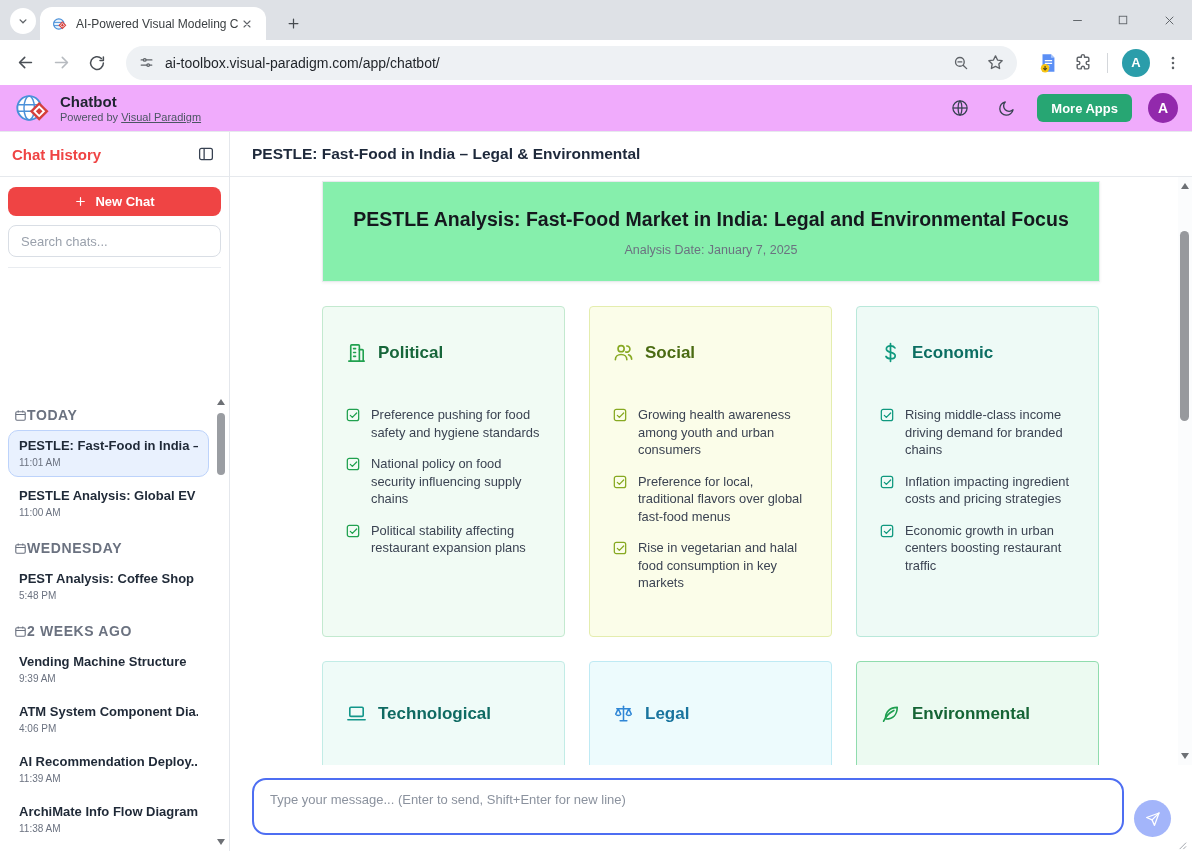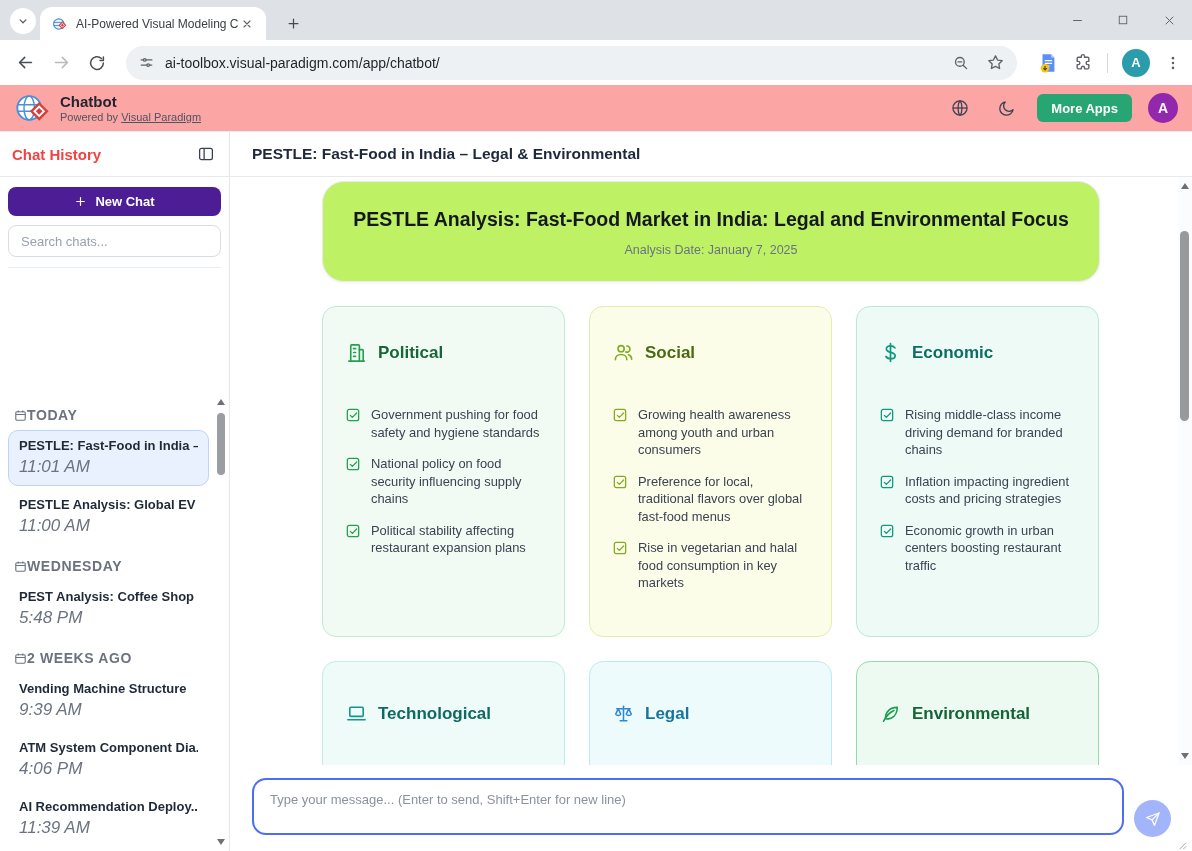--- a/index.html
+++ b/index.html
@@ -21,61 +21,61 @@
   .navbtn { width:30px; height:30px; border-radius:50%; display:flex; align-items:center; justify-content:center; margin-right:6px; color:#4a4f55; }
   .navbtn.disabled { color:#b7bbc0; }
   .omnibox { flex:1; height:34px; background:#eef1f4; border-radius:17px; display:flex; align-items:center; padding:0 12px; margin:0 6px 0 8px; max-width:893px; }
   .omni-url { flex:1; font-size:14px; color:#1f2328; margin-left:10px; white-space:nowrap; overflow:hidden; }
   .omni-right { display:flex; align-items:center; gap:16px; color:#5f6368; }
   .tb-right { display:flex; align-items:center; gap:14px; margin-left:14px; }
   .tb-sep { width:1px; height:20px; background:#d4d7db; }
   .tb-avatar { width:28px; height:28px; border-radius:50%; background:#2b9daa; color:#fff; font-size:13px; font-weight:bold; display:flex; align-items:center; justify-content:center; }
 
   
-  .appheader { position:absolute; left:0; top:85px; width:1192px; height:47px; background:#fca5a5; border-bottom:1px solid #e6e9ed; display:flex; align-items:center; padding:0 14px; }
+  .appheader { position:absolute; left:0; top:85px; width:1192px; height:47px; background:#f0abfc; border-bottom:1px solid #e6e9ed; display:flex; align-items:center; padding:0 14px; }
   .brand { display:flex; align-items:center; gap:8px; }
   .brand-text .t1 { font-size:15px; font-weight:bold; color:#1f2430; }
   .brand-text .t2 { font-size:11px; color:#4b5563; margin-top:1px; }
   .brand-text .t2 a { color:#4b5563; text-decoration:underline; }
   .ah-right { margin-left:auto; display:flex; align-items:center; gap:16px; }
   .iconbtn { width:30px; height:30px; display:flex; align-items:center; justify-content:center; color:#374151; }
   .more-apps { height:28px; padding:0 14px; border-radius:6px; background:#27a673; color:#fff; font-size:13px; font-weight:bold; display:flex; align-items:center; border:none; }
   .ah-avatar { width:30px; height:30px; border-radius:50%; background:#9229ac; color:#fff; font-weight:bold; font-size:14px; display:flex; align-items:center; justify-content:center; }
 
   
   .sidebar { position:absolute; left:0; top:132px; width:230px; bottom:0; background:#fff; border-right:1px solid #e4e7ec; }
   .sb-head { height:45px; display:flex; align-items:center; justify-content:space-between; padding:0 12px; border-bottom:1px solid #e6e9ed; }
   .sb-head .t { font-size:15px; font-weight:bold; color:#ef4444; }
   .sb-controls { padding:10px 8px 0 8px; }
-  .newchat { width:100%; height:29px; border:none; border-radius:8px; background:#4c1d95; color:#fff; font-size:13px; font-weight:bold; display:flex; align-items:center; justify-content:center; gap:8px; font-family:inherit; }
+  .newchat { width:100%; height:29px; border:none; border-radius:8px; background:#ef4444; color:#fff; font-size:13px; font-weight:bold; display:flex; align-items:center; justify-content:center; gap:8px; font-family:inherit; }
   .sb-search { width:100%; height:32px; margin-top:9px; border:1px solid #d9dee5; border-radius:8px; padding:0 12px; font-size:13px; color:#374151; outline:none; font-family:inherit; }
   .sb-search::placeholder { color:#9aa1ac; }
   .sb-divider { height:1px; background:#e9ecf0; margin-top:10px; }
   .sb-list { position:absolute; top:263px; left:0; right:0; bottom:0; overflow:hidden; padding:2px 20px 0 8px; }
   .sb-group { display:flex; align-items:center; gap:0; padding:10px 6px 7px 6px; color:#6b7280; font-size:14px; font-weight:bold; letter-spacing:.6px; }
   .sb-item { padding:7px 10px 8px 10px; border-radius:10px; border:1px solid transparent; margin-bottom:3px; cursor:pointer; }
   .sb-item.selected { background:#e9f1fe; border-color:#bdd3fb; }
   .sb-item .ti { font-size:13px; font-weight:bold; color:#1f2937; white-space:nowrap; overflow:hidden; }
-  .sb-item .tm { font-size:17px; color:#6b7280; margin-top:4px;font-style:italic; }
+  .sb-item .tm { font-size:10px; color:#6b7280; margin-top:4px; }
   .sbscroll { position:absolute; right:2px; top:267px; bottom:4px; width:12px; }
   .tri-up { width:0; height:0; border-left:4px solid transparent; border-right:4px solid transparent; border-bottom:6px solid #6d7075; margin:0 auto; }
   .tri-down { width:0; height:0; border-left:4px solid transparent; border-right:4px solid transparent; border-top:6px solid #6d7075; margin:0 auto; }
   .sbscroll .thumb { position:absolute; top:14px; left:2px; width:8px; height:62px; border-radius:4px; background:#9a9da2; }
   .sbscroll .tri-down { position:absolute; bottom:2px; left:2px; }
 
   
   .main { position:absolute; left:230px; top:132px; right:0; bottom:0; background:#fff; }
   .chat-titlebar { height:45px; display:flex; align-items:center; padding-left:22px; border-bottom:1px solid #e6e9ed; font-size:15.5px; font-weight:bold; color:#1e293b; }
   .chat-content { position:absolute; top:45px; left:0; right:0; bottom:86px; overflow:hidden; background:#fff; }
   .content-col { width:778px; margin:0 auto; padding-top:4px; }
-  .head-card { background:#bef264; border:1px solid #e8eaee; border-radius:22px; box-shadow:0 1px 3px rgba(0,0,0,.06); padding:22px 30px 24px 30px; text-align:center; }
+  .head-card { background:#86efac; border:1px solid #e8eaee; border-radius:0; box-shadow:0 1px 3px rgba(0,0,0,.06); padding:22px 30px 24px 30px; text-align:center; }
   .head-card h1 { font-size:19.5px; line-height:30px; font-weight:bold; color:#15181e; }
   .head-card .date { margin-top:9px; font-size:12.5px; color:#6b7280; }
   .grid { display:grid; grid-template-columns:repeat(3,243px); gap:24px 24px; margin-top:24px; }
-  .pcard { height:331px; border-radius:14px; border:1.5px solid var(--border); background:var(--bg); padding:34px 20px 20px 22px; overflow:hidden; }
+  .pcard { height:331px; border-radius:4px; border:1.5px solid var(--border); background:var(--bg); padding:34px 20px 20px 22px; overflow:hidden; }
   .pcard.short { height:300px; padding-top:40px; }
   .pcard-head { display:flex; align-items:center; gap:10px; color:var(--accent); }
   .pcard-head h3 { font-size:17px; font-weight:bold; color:var(--title); }
   .pcard ul { list-style:none; margin-top:42px; }
   .pcard li { display:flex; gap:10px; margin-bottom:14px; font-size:12.9px; line-height:17.5px; color:#3b4352; }
   .chk { flex:0 0 16px; margin-top:1px; color:var(--accent); }
 
   .cscroll { position:absolute; right:0; top:0; bottom:0; width:14px; background:#fbfcfd; }
   .cscroll .tri-up { margin-top:6px; }
   .cscroll .thumb { position:absolute; top:54px; left:2px; width:9px; height:190px; border-radius:5px; background:#97999d; }
@@ -366,21 +366,21 @@
             <h3>Political</h3>
           </div>
           <ul>
             <li>
                 <span class="chk">
                   <svg width="16" height="16" viewBox="0 0 24 24" fill="none" stroke="currentColor" stroke-width="1.9" stroke-linecap="round" stroke-linejoin="round">
                     <rect x="3.5" y="3.5" width="17" height="17" rx="3"></rect>
                     <path d="M8 12.6l3 3L17.5 9"></path>
                   </svg>
                 </span>
-                <span>Government pushing for food safety and hygiene standards</span>
+                <span>Preference pushing for food safety and hygiene standards</span>
               </li>
             <li>
                 <span class="chk">
                   <svg width="16" height="16" viewBox="0 0 24 24" fill="none" stroke="currentColor" stroke-width="1.9" stroke-linecap="round" stroke-linejoin="round">
                     <rect x="3.5" y="3.5" width="17" height="17" rx="3"></rect>
                     <path d="M8 12.6l3 3L17.5 9"></path>
                   </svg>
                 </span>
                 <span>National policy on food security influencing supply chains</span>
               </li>

